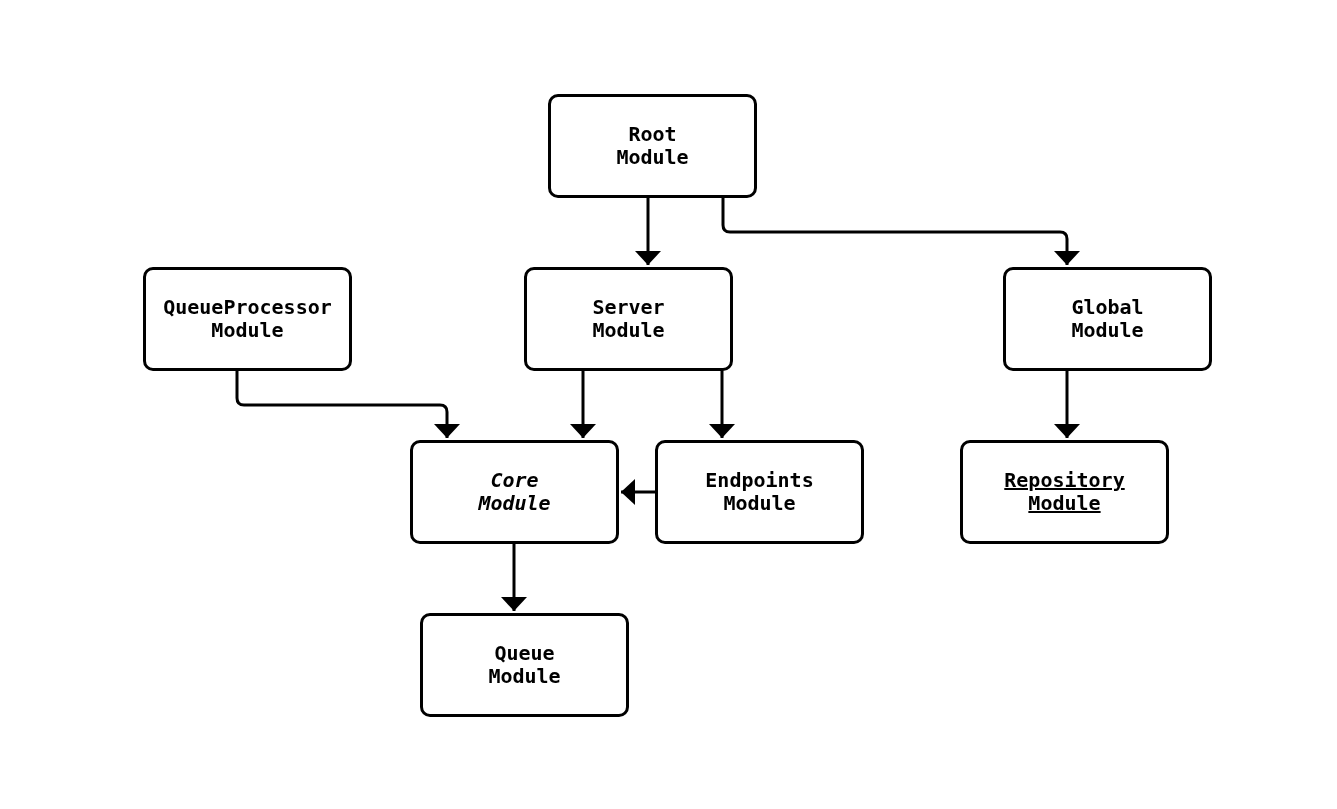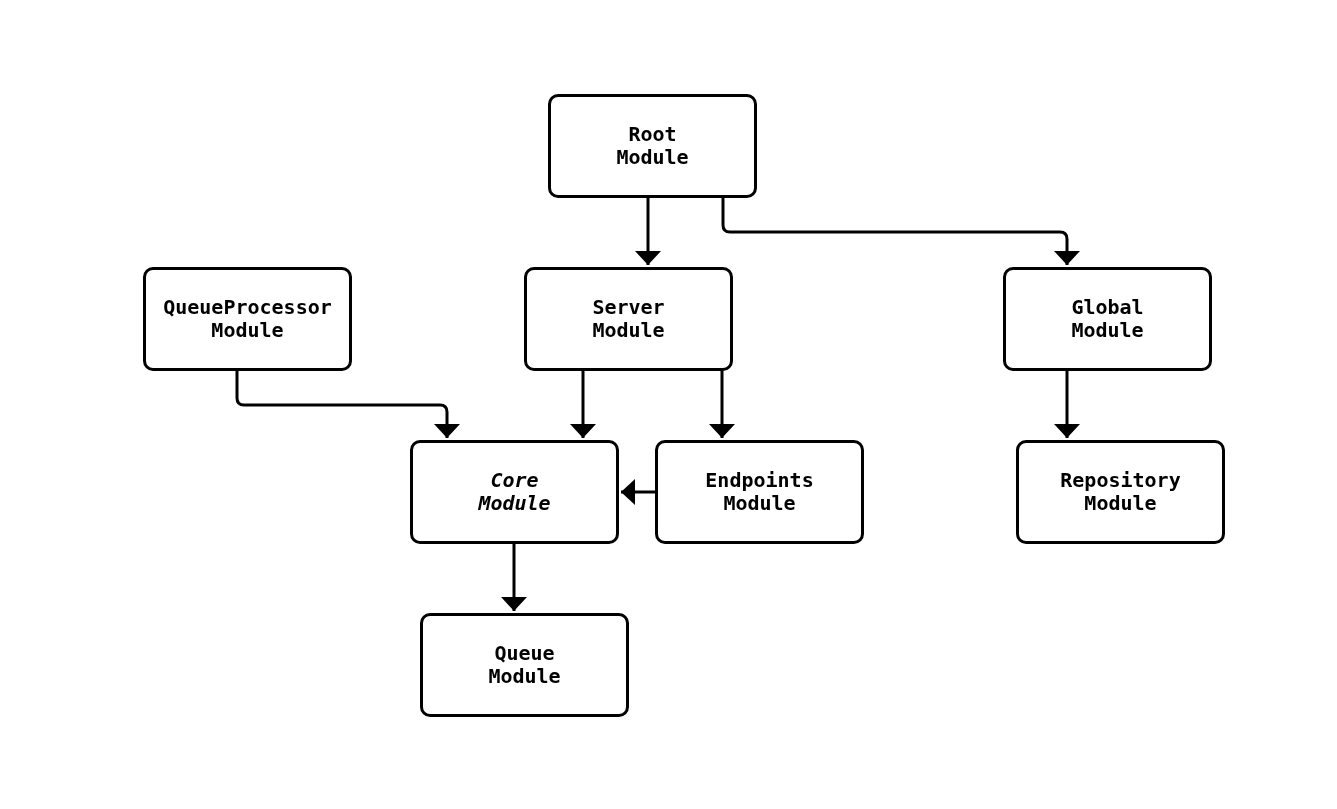--- a/index.html
+++ b/index.html
@@ -87,21 +87,21 @@
   <div class="node" style="left:410px; top:440px;font-style:italic;">
     <span class="label">Core
 Module</span>
   </div>
 
   <div class="node" style="left:655px; top:440px;">
     <span class="label">Endpoints
 Module</span>
   </div>
 
-  <div class="node" style="left:1016px; top:440px;">
+  <div class="node" style="left:960px; top:440px;text-decoration:underline;">
     <span class="label">Repository
 Module</span>
   </div>
 
   <div class="node" style="left:420px; top:613px;">
     <span class="label">Queue
 Module</span>
   </div>
 
 </div>

